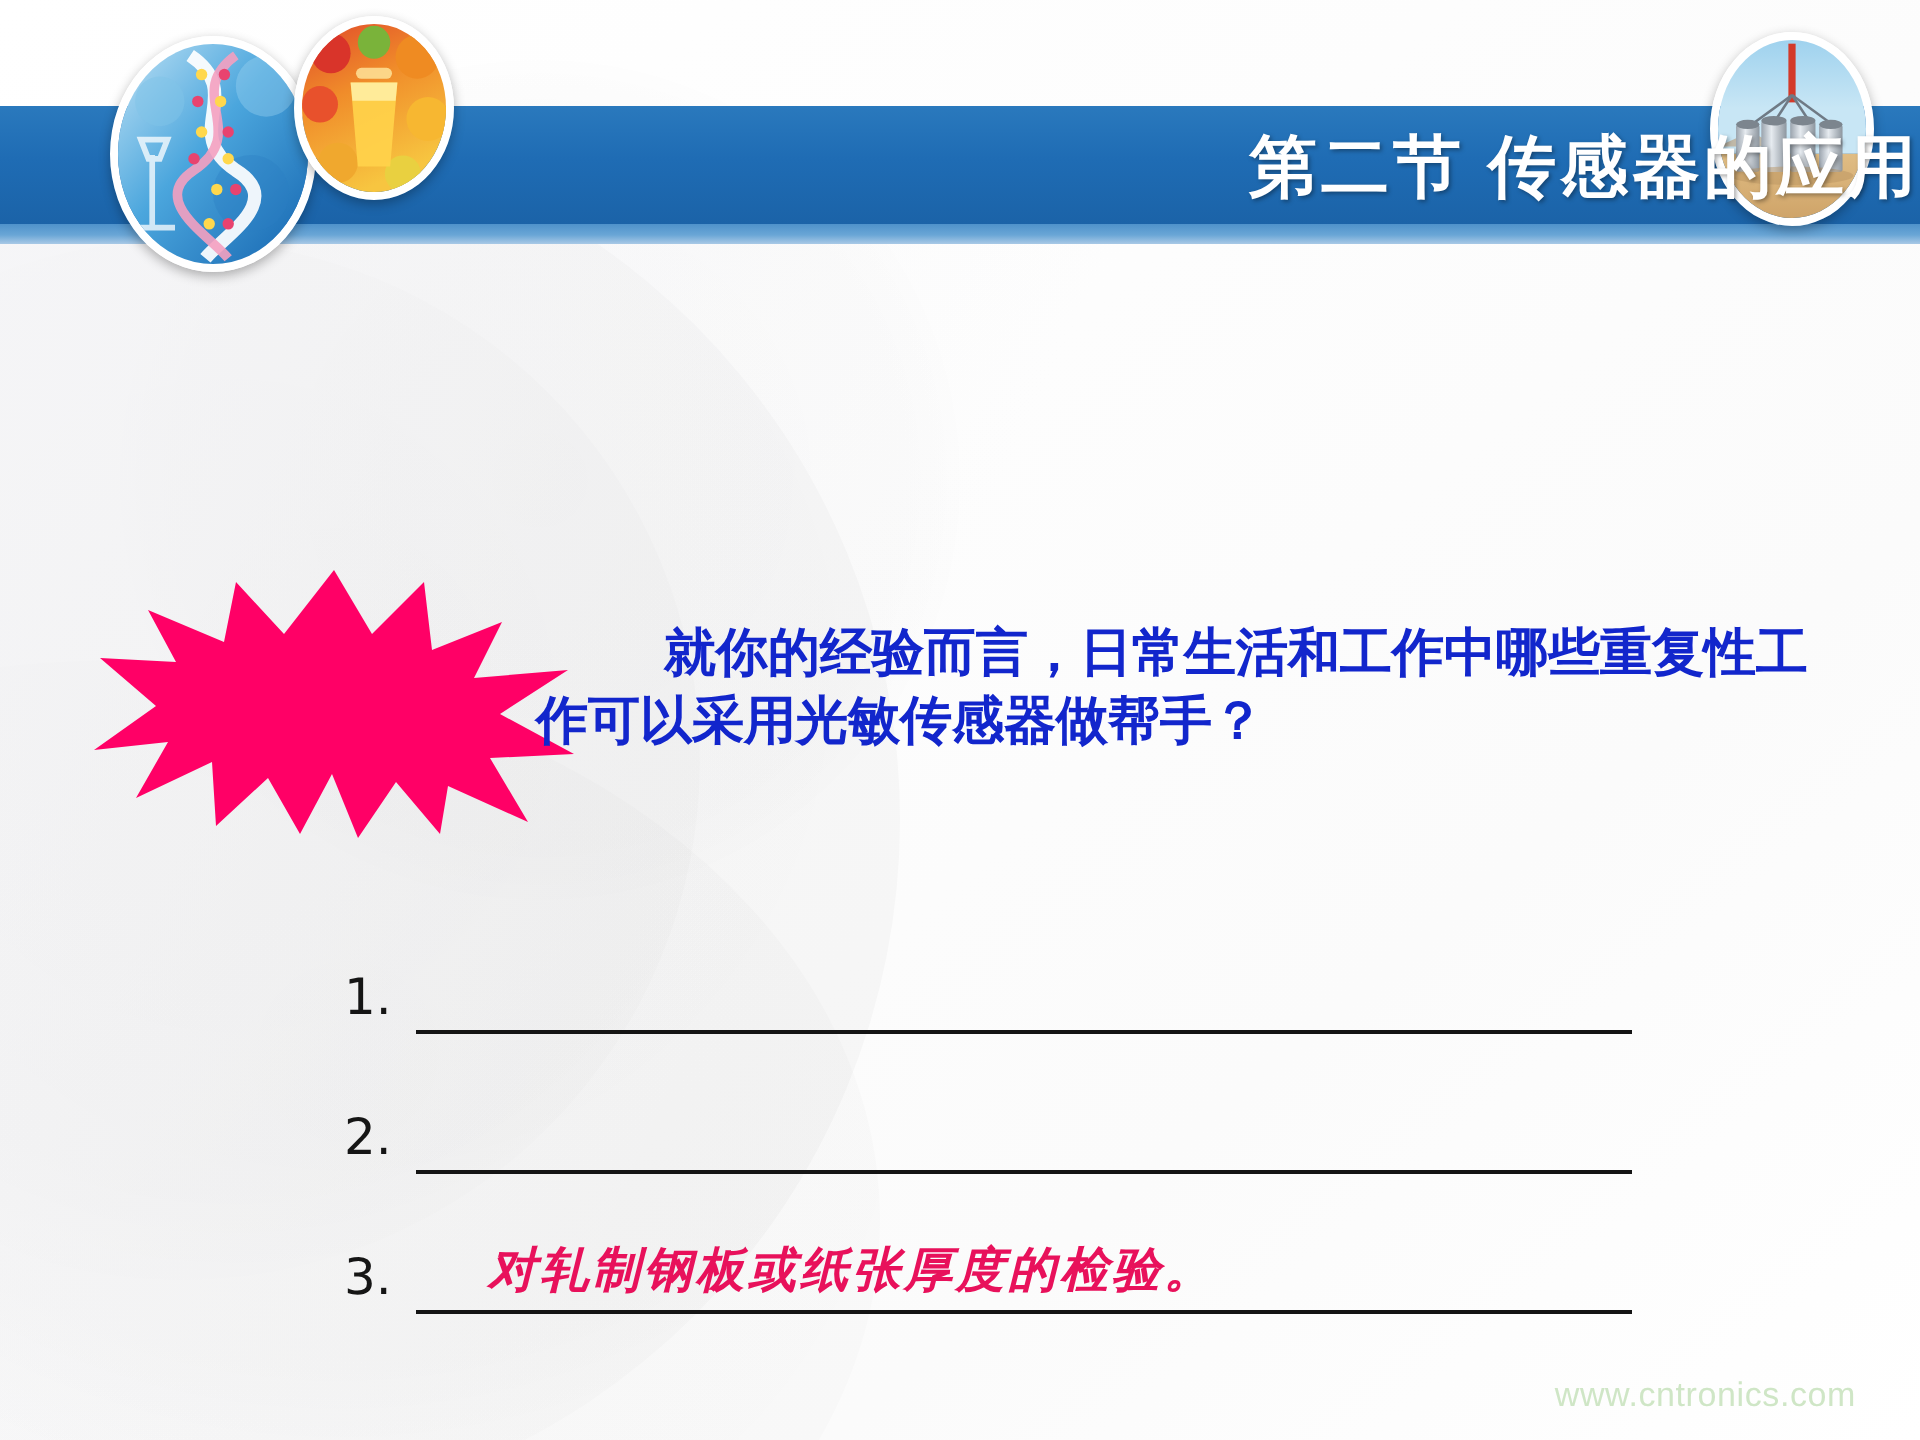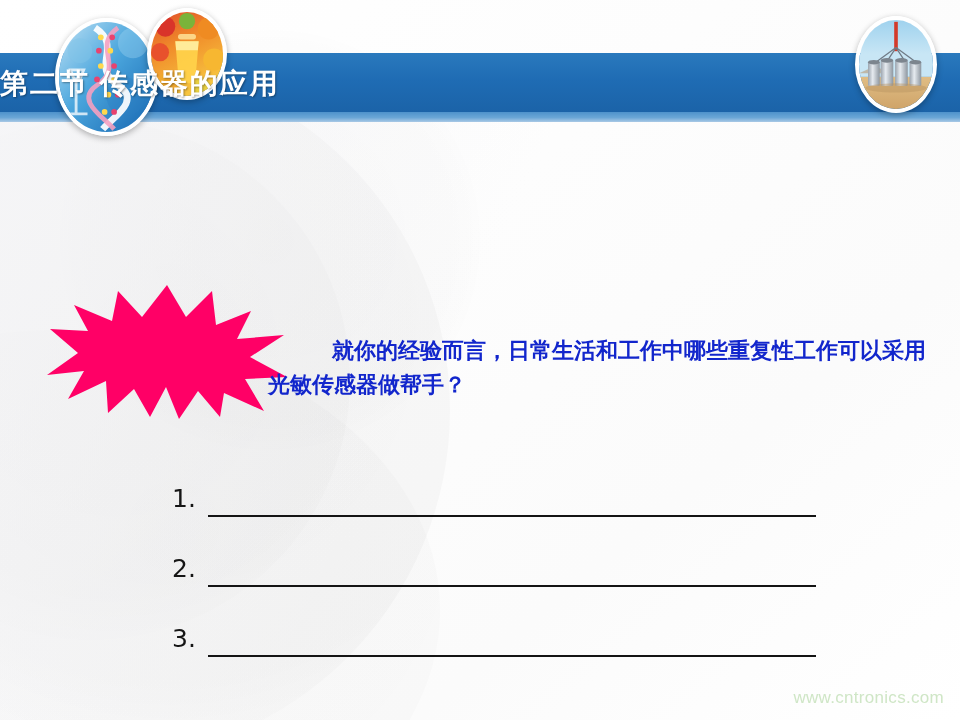--- a/index.html
+++ b/index.html
@@ -83,23 +83,23 @@
     background: linear-gradient(180deg, #4e92cb 0%, #6aa6d6 55%, #a9c9e6 100%);
   }
 
   .header-title {
     position: absolute;
     left: 0;
     top: 60px;
     width: 960px;
     height: 48px;
     line-height: 48px;
-    text-align: left;
+    text-align: right;
     color: #ffffff;
-    font-size: 28px;
+    font-size: 34px;
     font-weight: bold;
     letter-spacing: 2px;
     text-shadow: 1px 1px 2px rgba(0,0,0,0.35);
     white-space: nowrap;
   }
 
   
   .medallion {
     position: absolute;
     border-radius: 50%;
@@ -168,26 +168,25 @@
   }
   .starburst-label .sb-line2 { font-size: 22px; }
 
   
   .question {
     position: absolute;
     left: 268px;
     top: 310px;
     width: 660px;
     color: #1226cc;
-    font-size: 22px;
+    font-size: 26px;
     line-height: 34px;
     font-weight: bold;
     text-indent: 64px;
     font-family: "DejaVu Sans", "Liberation Sans", sans-serif;
-    margin-top: 24px;
   }
 
   
   .answers {
     position: absolute;
     left: 172px;
     top: 447px;
     width: 660px;
   }
   .answer-row {
@@ -219,21 +218,21 @@
     font-weight: bold;
     letter-spacing: 2px;
     font-style: italic;
     white-space: nowrap;
     font-family: "DejaVu Serif", "Liberation Serif", serif;
   }
 
   
   .watermark {
     position: absolute;
-    right: 16px;
+    right: 32px;
     bottom: 12px;
     color: #cfe6c6;
     font-size: 17px;
     letter-spacing: 0.3px;
     font-family: "Liberation Sans", "DejaVu Sans", sans-serif;
   }
 </style>
 </head>
 <body>
 
@@ -366,19 +365,20 @@
     <div class="answer-row">
       <span class="answer-num">1.</span>
       <span class="answer-line"></span>
     </div>
     <div class="answer-row">
       <span class="answer-num">2.</span>
       <span class="answer-line"></span>
     </div>
     <div class="answer-row">
       <span class="answer-num">3.</span>
+      <span class="answer-text">对轧制钢板或纸张厚度的检验。</span>
       <span class="answer-line"></span>
     </div>
   </div>
 
   <div class="watermark">www.cntronics.com</div>
 
 </div>
 
 </body></html>

